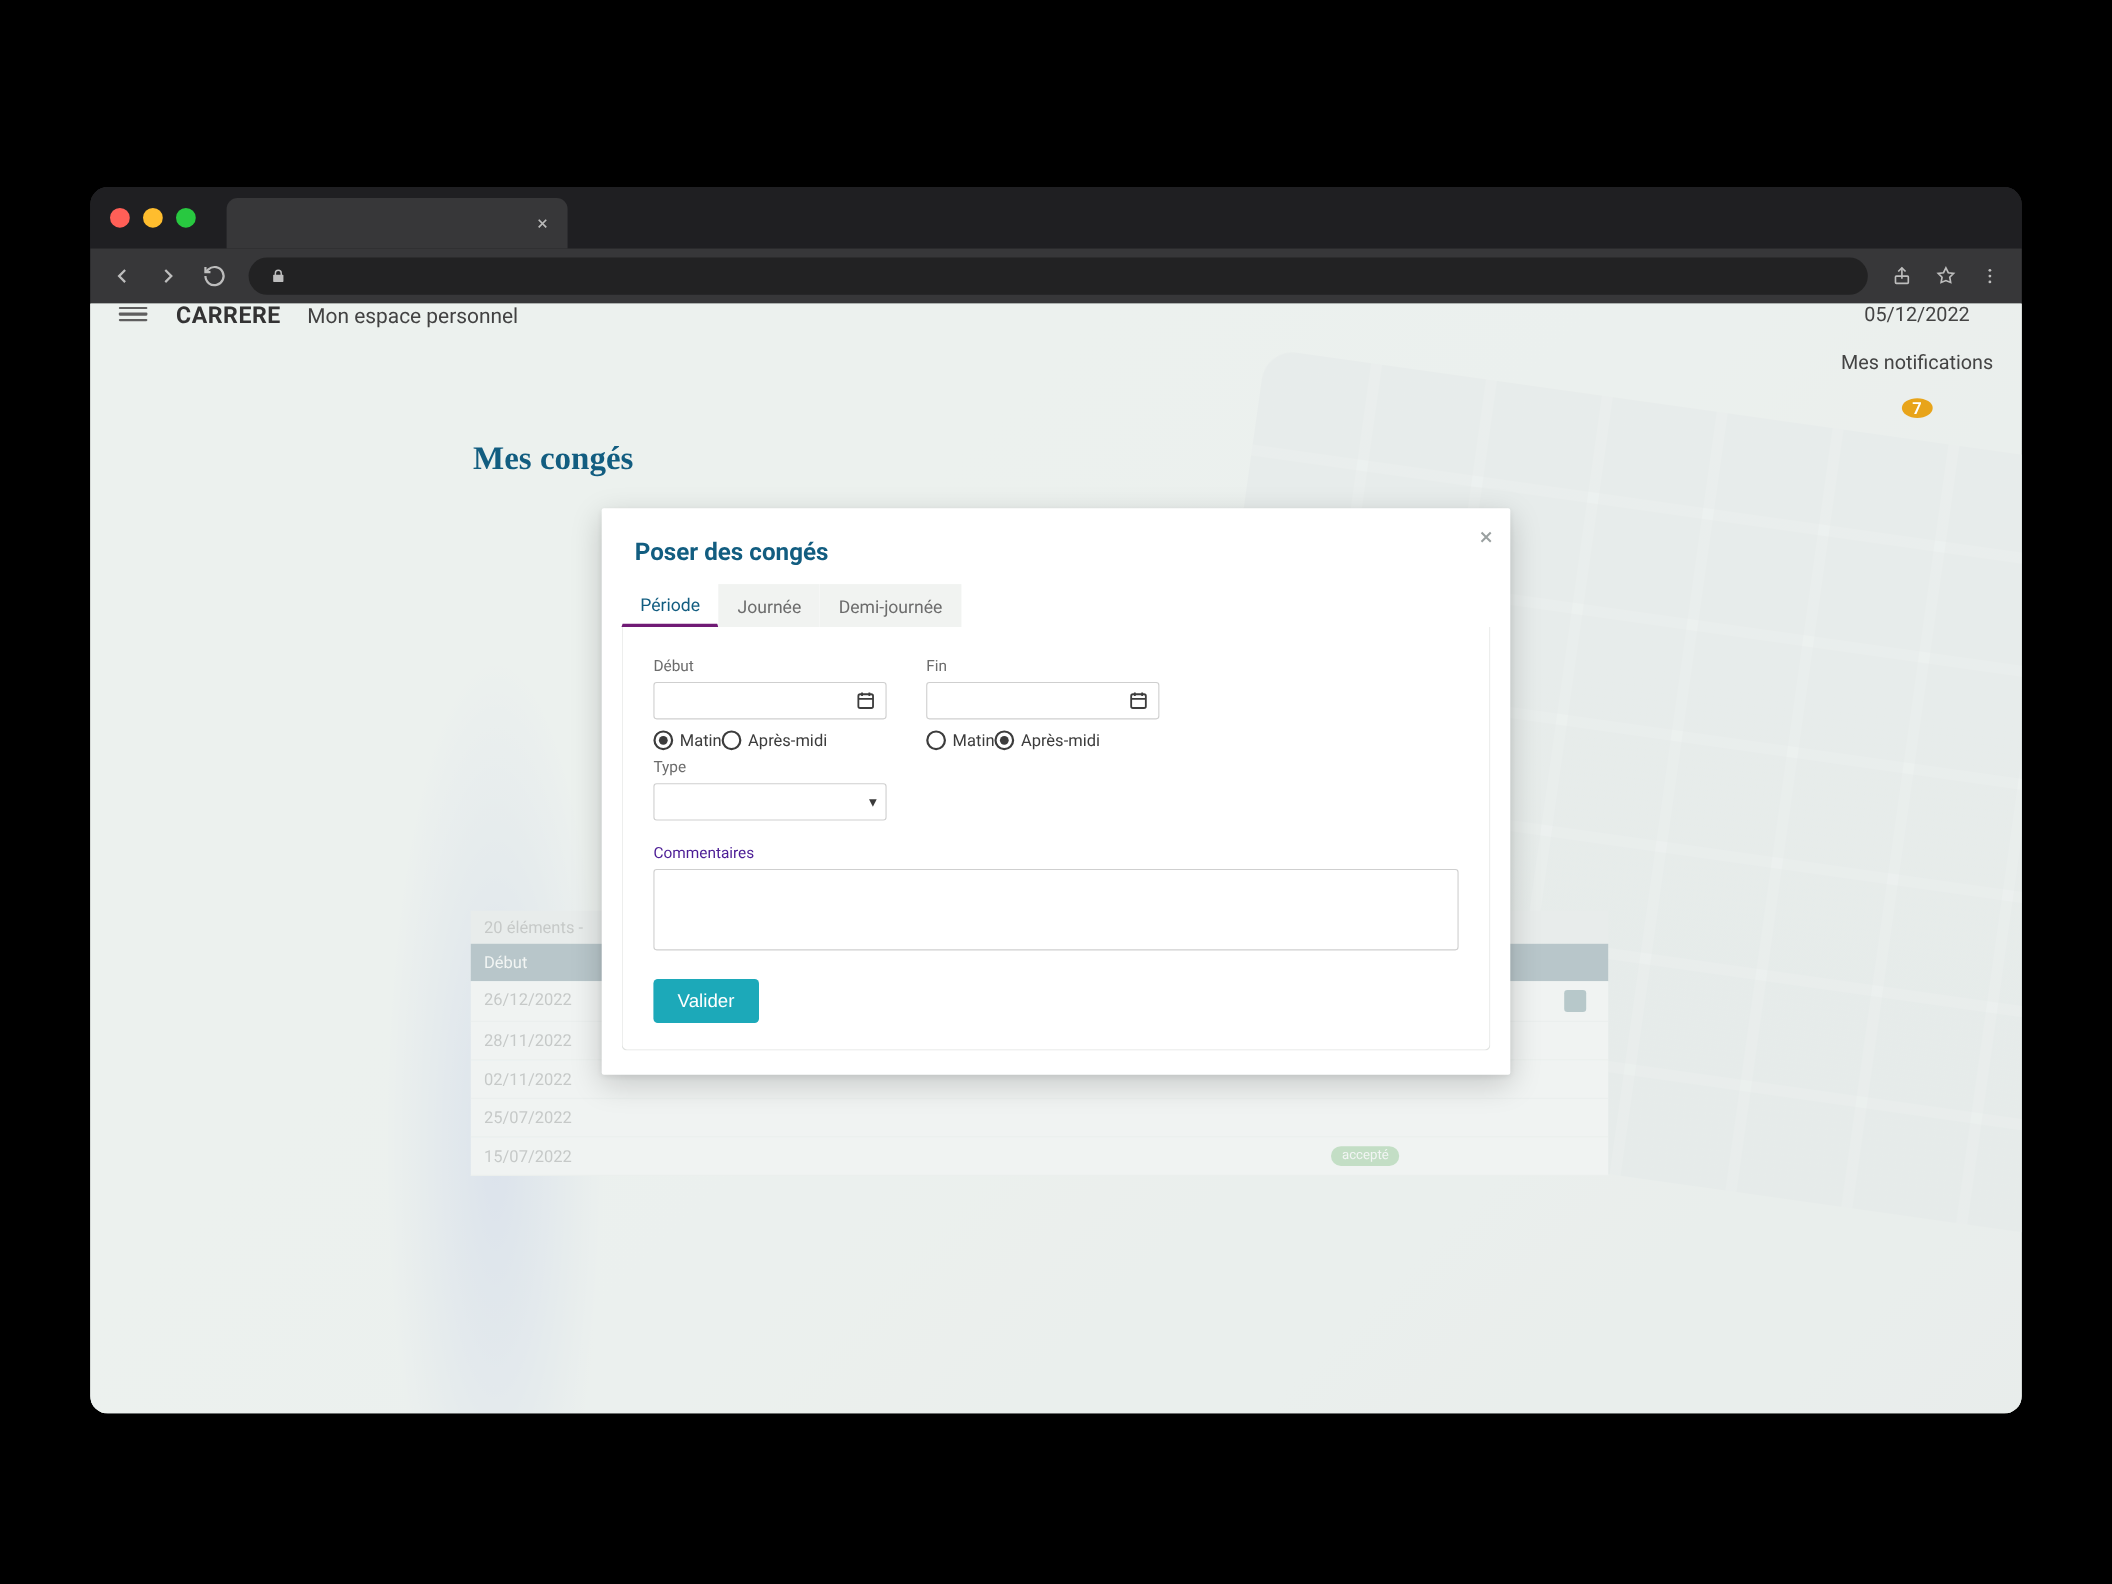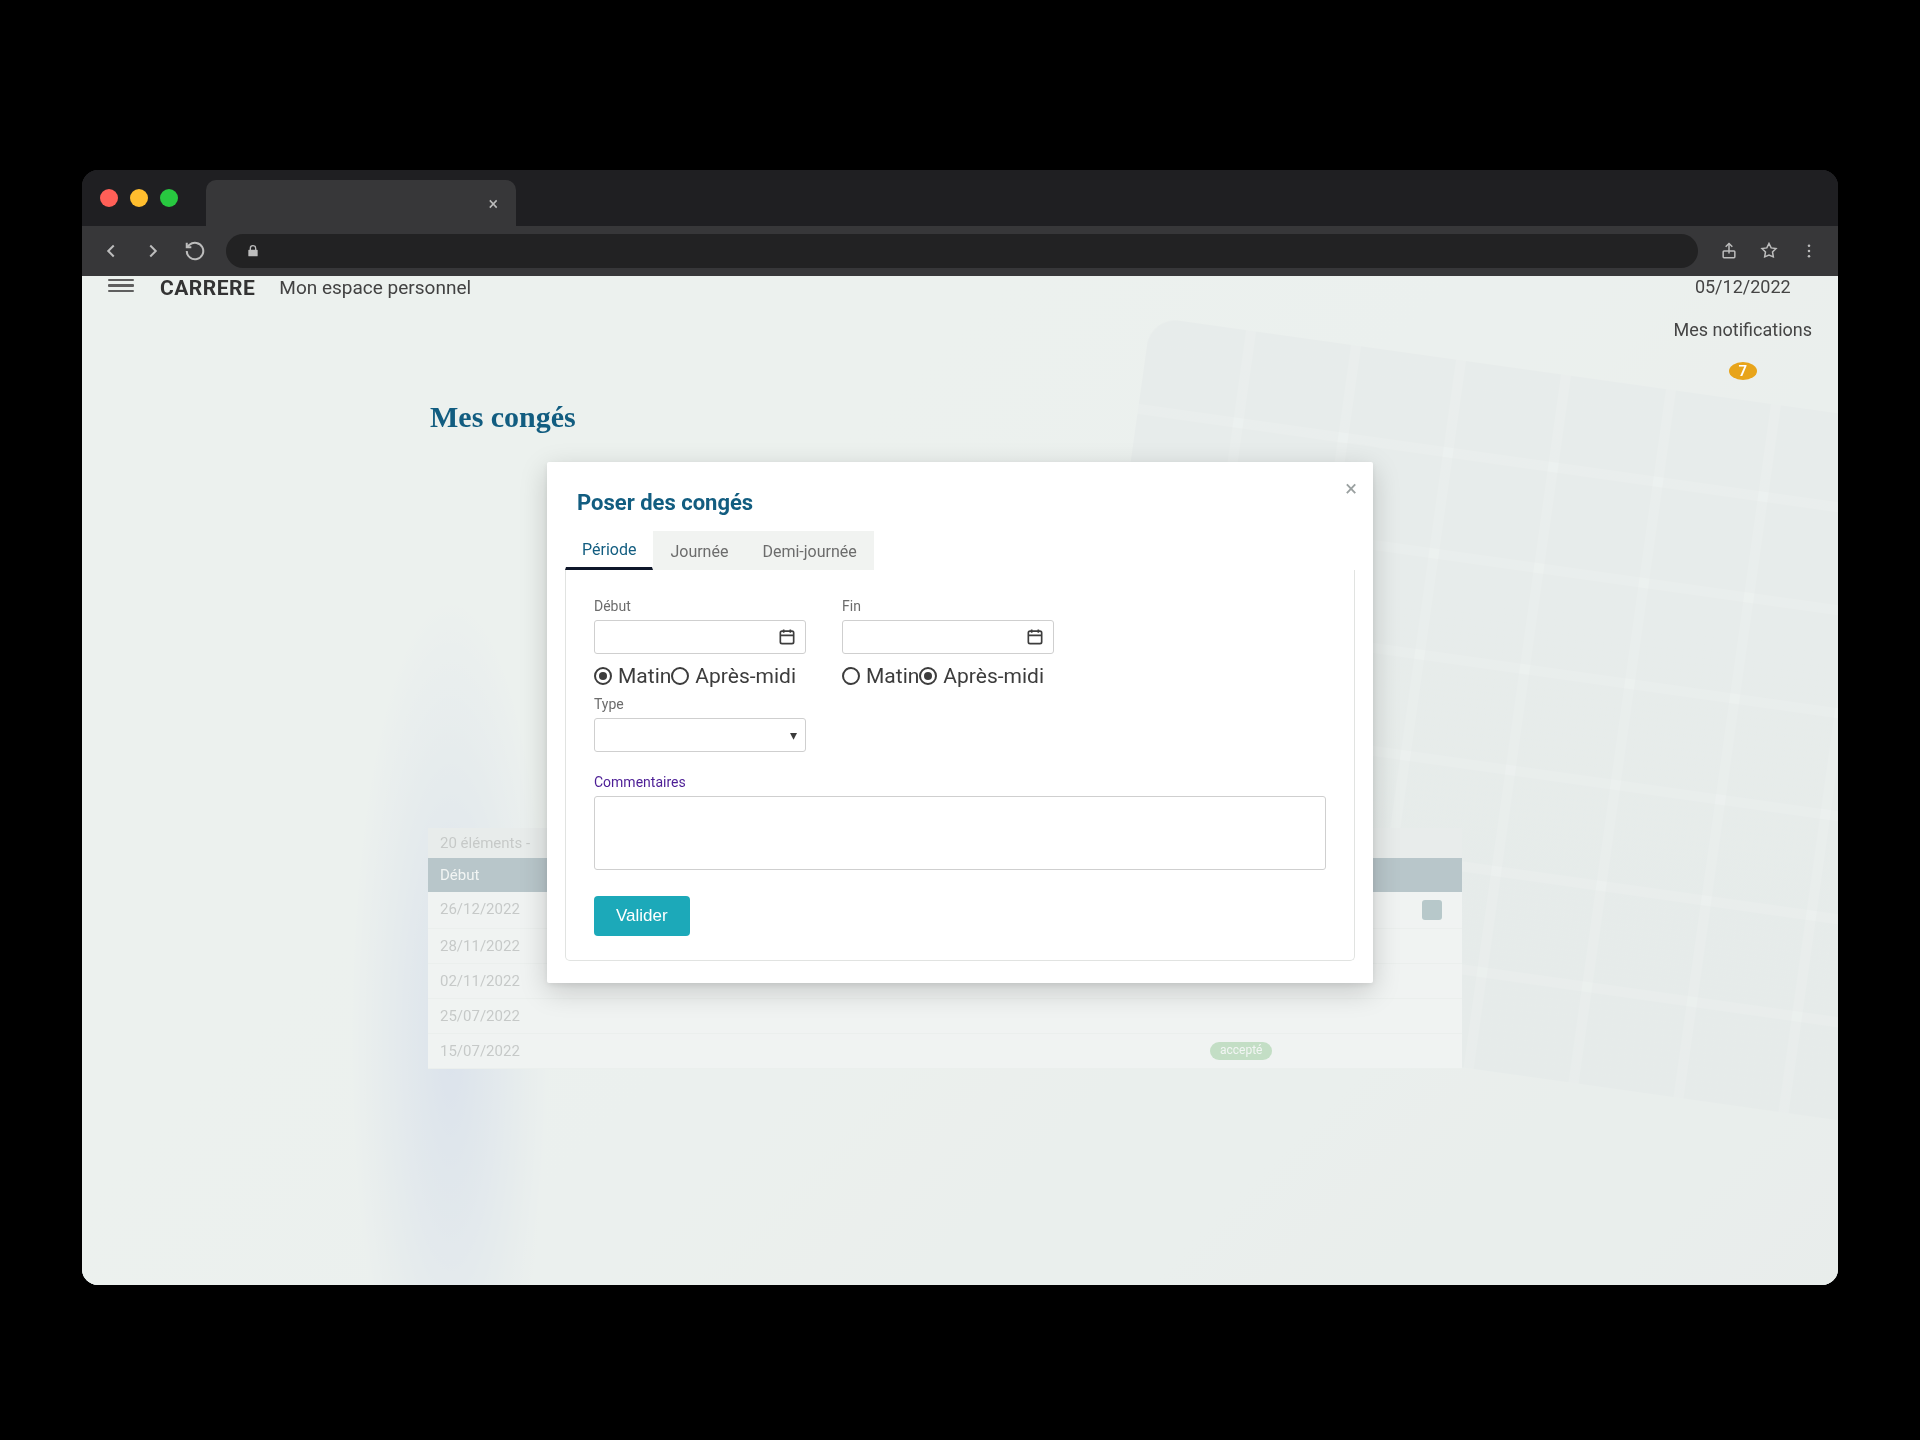--- a/index.html
+++ b/index.html
@@ -189,21 +189,21 @@
   }
   .tabs {
     display:flex; align-items:flex-end; padding: 0 18px;
   }
   .tab {
     padding:10px 16px 8px;
     font-size:16px; color:#6c6c6c; cursor:pointer;
     border:1px solid transparent;
   }
   .tab.active {
-    color:#125d80; border-bottom:3px solid #0f172a;
+    color:#125d80; border-bottom:3px solid #701a75;
   }
   .tab.bg {
     background:#f1f3f1;
   }
   .modal-card {
     border:1px solid #e1e3e1; border-top:none;
     margin: 0 18px 22px;
     border-radius: 0 0 5px 5px;
     padding: 28px 28px 24px;
   }
@@ -211,21 +211,21 @@
   .field { display:flex; flex-direction:column; width:212px; }
   .field label { font-size:14px; color:#6c6c6c; margin-bottom:6px; }
   .input-date {
     height:34px; border:1px solid #cfcfcf; border-radius:3px;
     display:flex; align-items:center; justify-content:flex-end; padding-right:8px;
     background:#fff;
   }
   .cal-icon { width:20px; height:20px; color:#3d3d3d; }
   .cal-icon svg { width:100%; height:100%; }
 
-  .radio-row { display:flex; align-items:center; margin-top:10px; font-size:21px; color:#3c3c3c; }
+  .radio-row { display:flex; align-items:center; margin-top:10px; font-size:15px; color:#3c3c3c; }
   .radio { display:flex; align-items:center; gap:6px; cursor:pointer; }
   .radio-circle { width:18px; height:18px; border:2px solid #3c3c3c; border-radius:50%; display:flex; align-items:center; justify-content:center; }
   .radio-dot { width:8px; height:8px; border-radius:50%; background:#3c3c3c; }
 
   .select-box {
     margin-top:8px; width:212px;
   }
   .select-box label { font-size:14px; color:#6c6c6c; display:block; margin-bottom:6px; }
   .select-input {
     height:34px; border:1px solid #cfcfcf; border-radius:3px;

